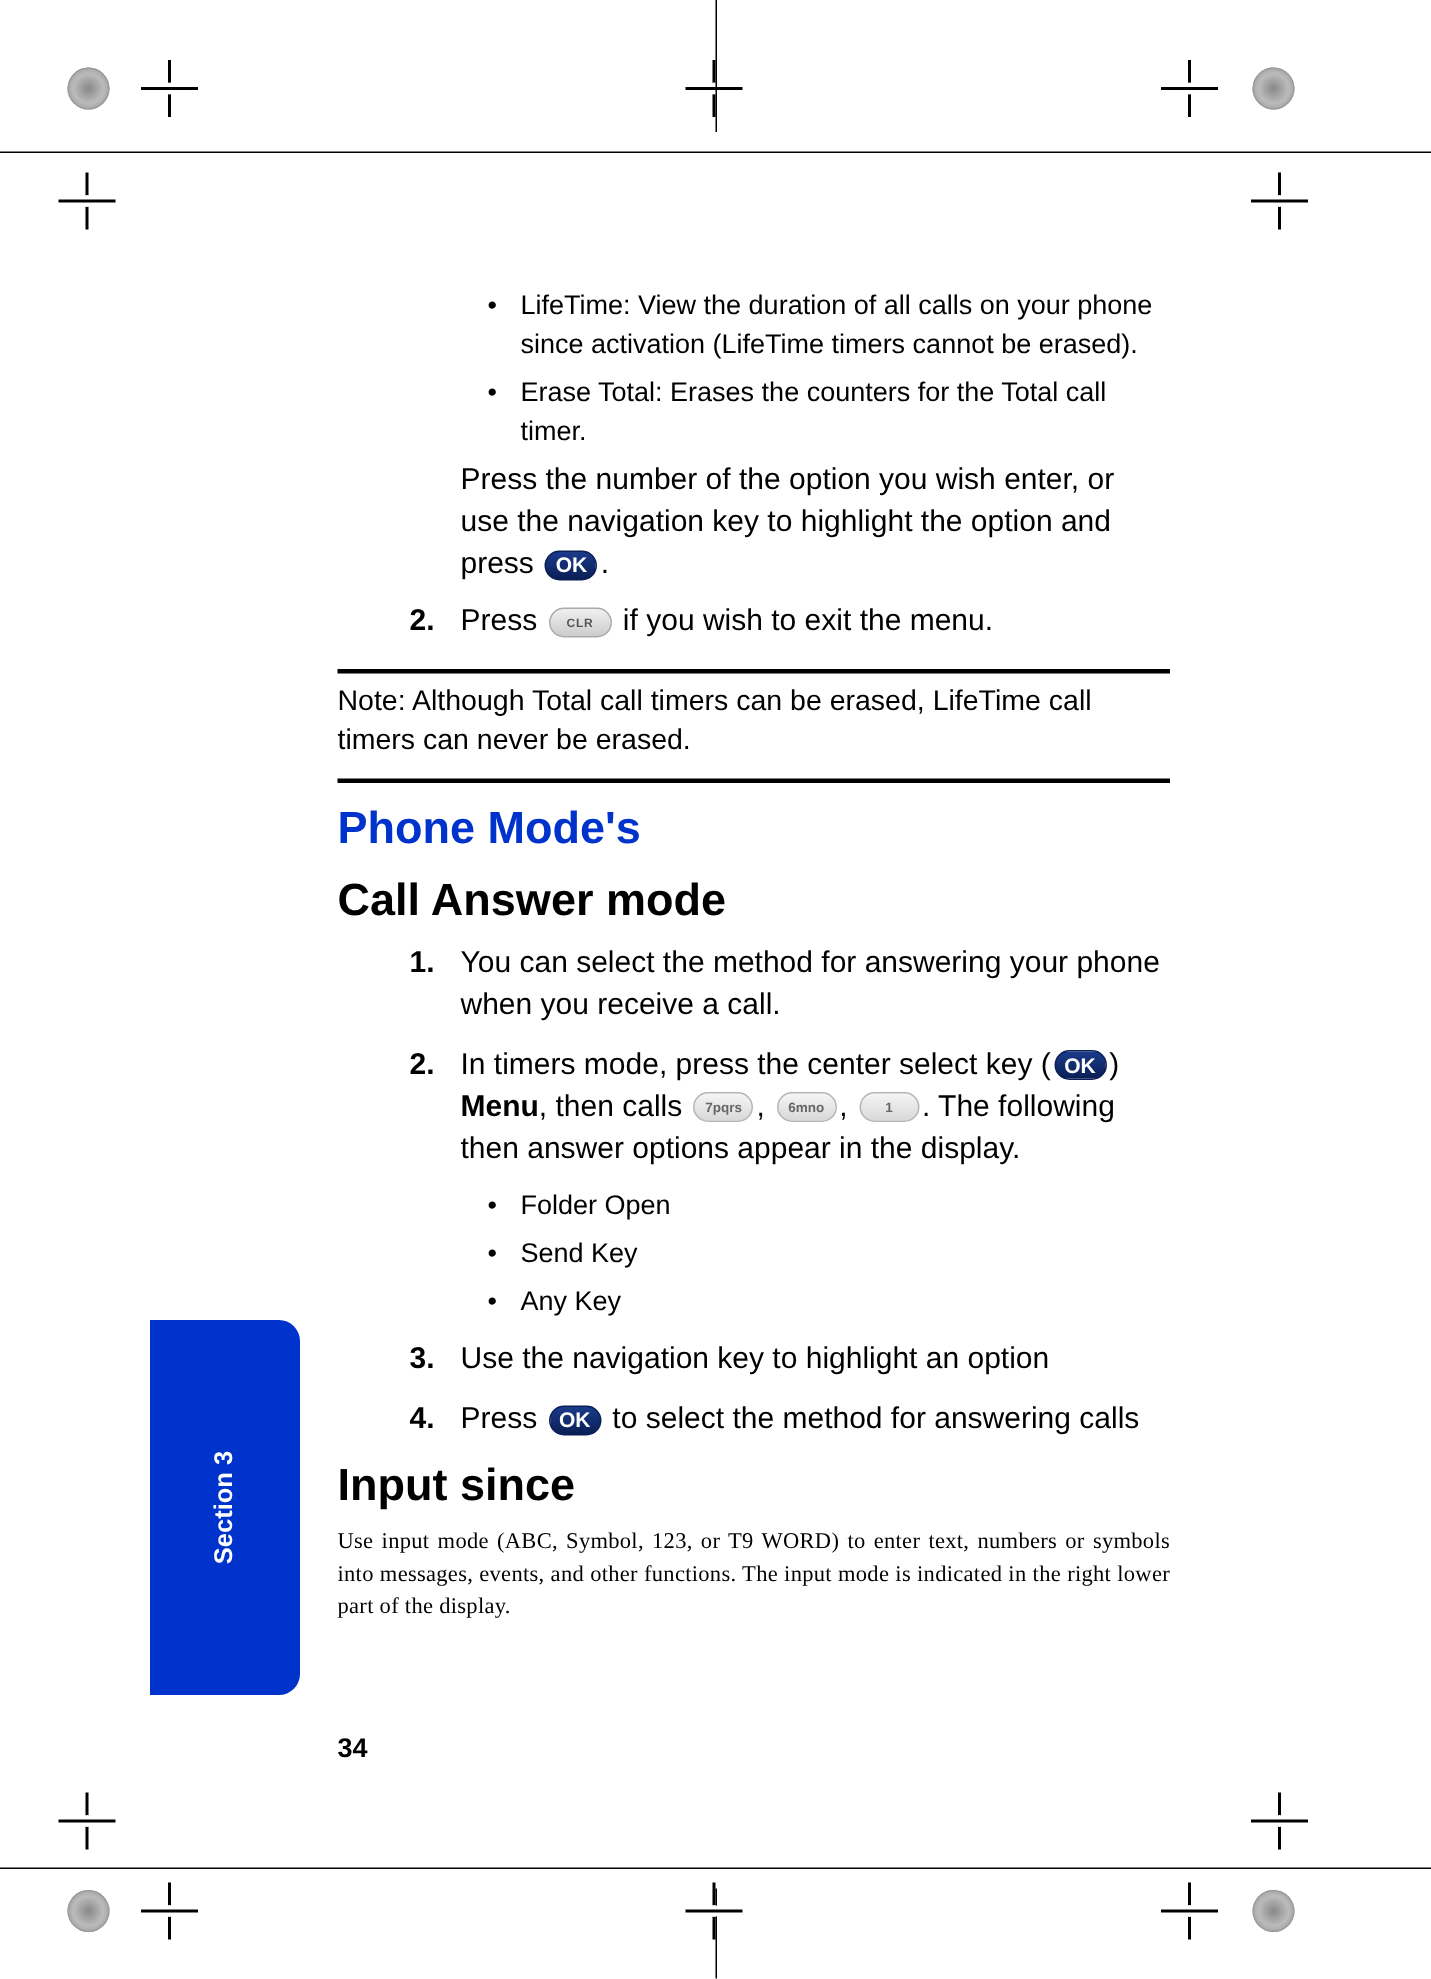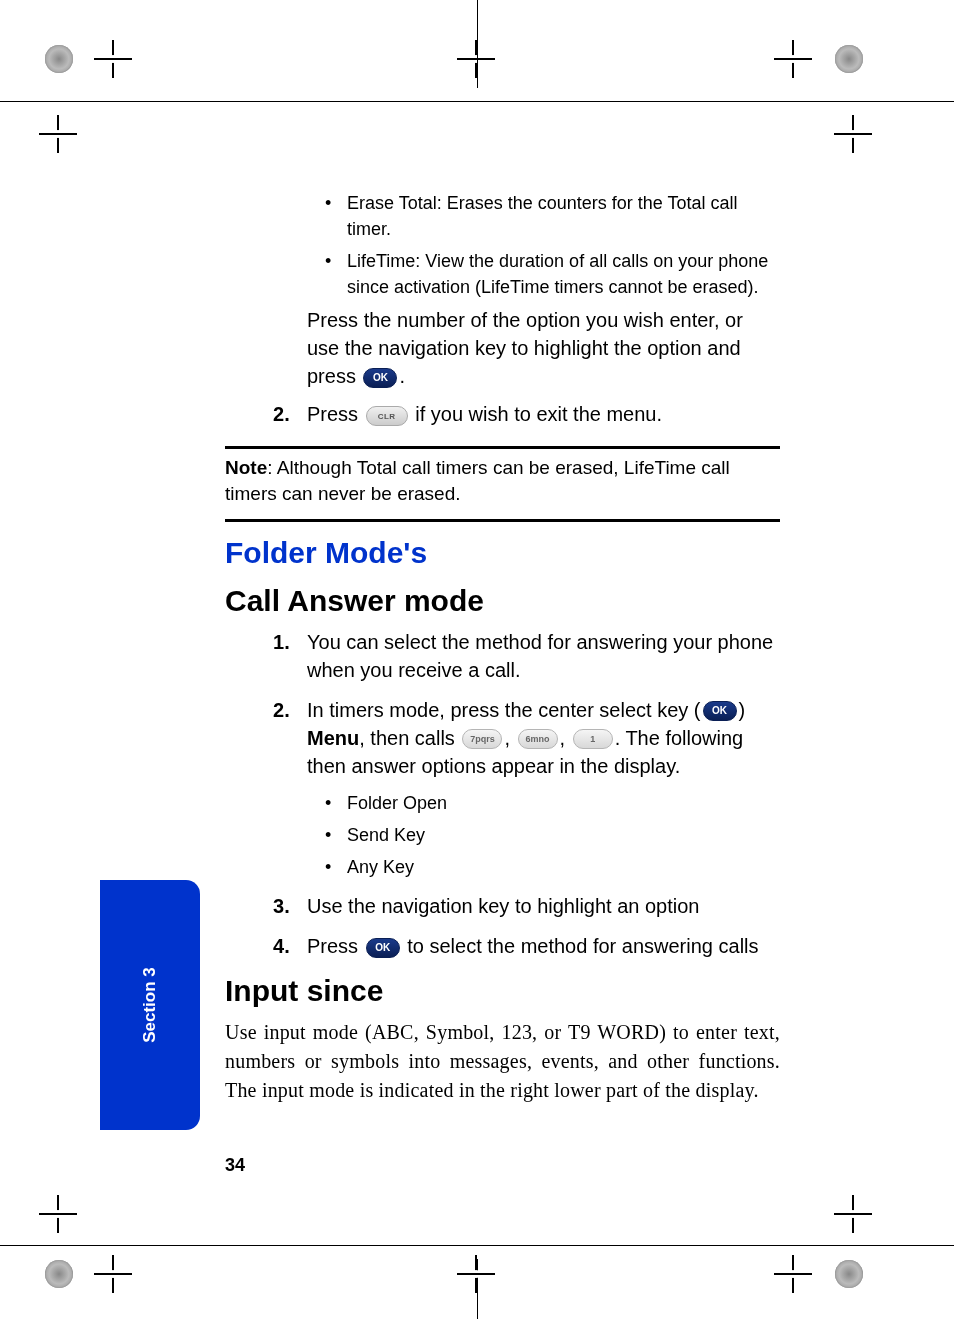--- a/index.html
+++ b/index.html
@@ -92,21 +92,21 @@
     font-weight: 700;
   }
   ol.steps.start2 { counter-reset: step 1; }
   .key-icon {
     display: inline-flex;
     align-items: center;
     justify-content: center;
     border-radius: 11px;
     height: 20px;
     min-width: 40px;
-    font-size: 10px;
+    font-size: 14px;
     font-weight: 700;
     vertical-align: middle;
     margin: 0 2px;
     padding: 0 6px;
   }
   .key-ok {
     background: linear-gradient(#1a3a8a, #0a1f55);
     color: #fff;
     border: 1px solid #0a1f55;
     min-width: 34px;
@@ -125,21 +125,21 @@
     border: 1px solid #b5b5b5;
     min-width: 40px;
     font-size: 9px;
   }
   .hr-thick { border: none; border-top: 3px solid #000; margin: 18px 0 6px; }
   .hr-thick2 { border: none; border-top: 3px solid #000; margin: 12px 0 14px; }
   .note {
     font-size: 19px;
     line-height: 1.35;
   }
-  .note b { font-weight: 700; margin-top: 28px; }
+  .note b { font-weight: 400; margin-top: 28px; }
   h1.section-title {
     color: #0033cc;
     font-size: 30px;
     font-weight: 700;
     margin-bottom: 14px;
   }
   h2.subsection {
     font-size: 30px;
     font-weight: 700;
     margin: 14px 0 10px;
@@ -163,21 +163,21 @@
     transform: rotate(-90deg);
     white-space: nowrap;
   }
   .page-num {
     position: absolute;
     left: 225px;
     top: 1155px;
     font-weight: 700;
     font-size: 18px;
   }
-  .serif { font-family: Georgia, 'Times New Roman', serif; font-size: 20px; line-height: 1.45; letter-spacing: 0.2px; }
+  .serif { font-family: Georgia, 'Times New Roman', serif; font-size: 15px; line-height: 1.45; letter-spacing: 0.2px; }
   .bold { font-weight: 700; }
 </style>
 </head>
 <body>
 
 <div class="crop-mark" style="left:45px; top:45px;">
   <div class="circle" style="left:0;"></div>
   <div class="cross" style="left:55px;">
       <div class="dot"></div>
     </div>
@@ -236,41 +236,41 @@
     </div>
 </div>
 
 <div class="sidebar-tab">
   <span>Section 3</span>
 </div>
 
 <div class="page">
 
   <ul class="sub-bullets">
+    <li><span>LifeTime: View the duration of all calls on your phone since activation (LifeTime timers cannot be erased).</span></li>
     <li><span>Erase Total: Erases the counters for the Total call timer.</span></li>
-    <li><span>LifeTime: View the duration of all calls on your phone since activation (LifeTime timers cannot be erased).</span></li>
   </ul>
 
   <p class="body-indent">
     <span>Press the number of the option you wish enter, or use the navigation key to highlight the option and press </span><span class="key-icon key-ok">OK</span><span>.</span>
   </p>
 
   <ol class="steps start2">
     <li>
       <span>Press </span><span class="key-icon key-clr">CLR</span><span> if you wish to exit the menu.</span>
     </li>
   </ol>
 
   <hr class="hr-thick">
   <p class="note">
     <b>Note</b><span>: Although Total call timers can be erased, LifeTime call timers can never be erased.</span>
   </p>
   <hr class="hr-thick2">
 
-  <h1 class="section-title">Folder Mode's</h1>
+  <h1 class="section-title">Phone Mode's</h1>
 
   <h2 class="subsection">Call Answer mode</h2>
 
   <ol class="steps">
     <li><span>You can select the method for answering your phone when you receive a call.</span></li>
     <li>
       <span>In timers mode, press the center select key (</span><span class="key-icon key-ok">OK</span><span>) </span><span class="bold">Menu</span><span>, then calls </span><span class="key-icon key-num">7pqrs</span><span>, </span><span class="key-icon key-num">6mno</span><span>, </span><span class="key-icon key-num">1</span><span>. The following then answer options appear in the display.</span>
       <ul class="sub-bullets" style="margin-left:18px; margin-top:10px;">
         <li><span>Folder Open</span></li>
         <li><span>Send Key</span></li>

